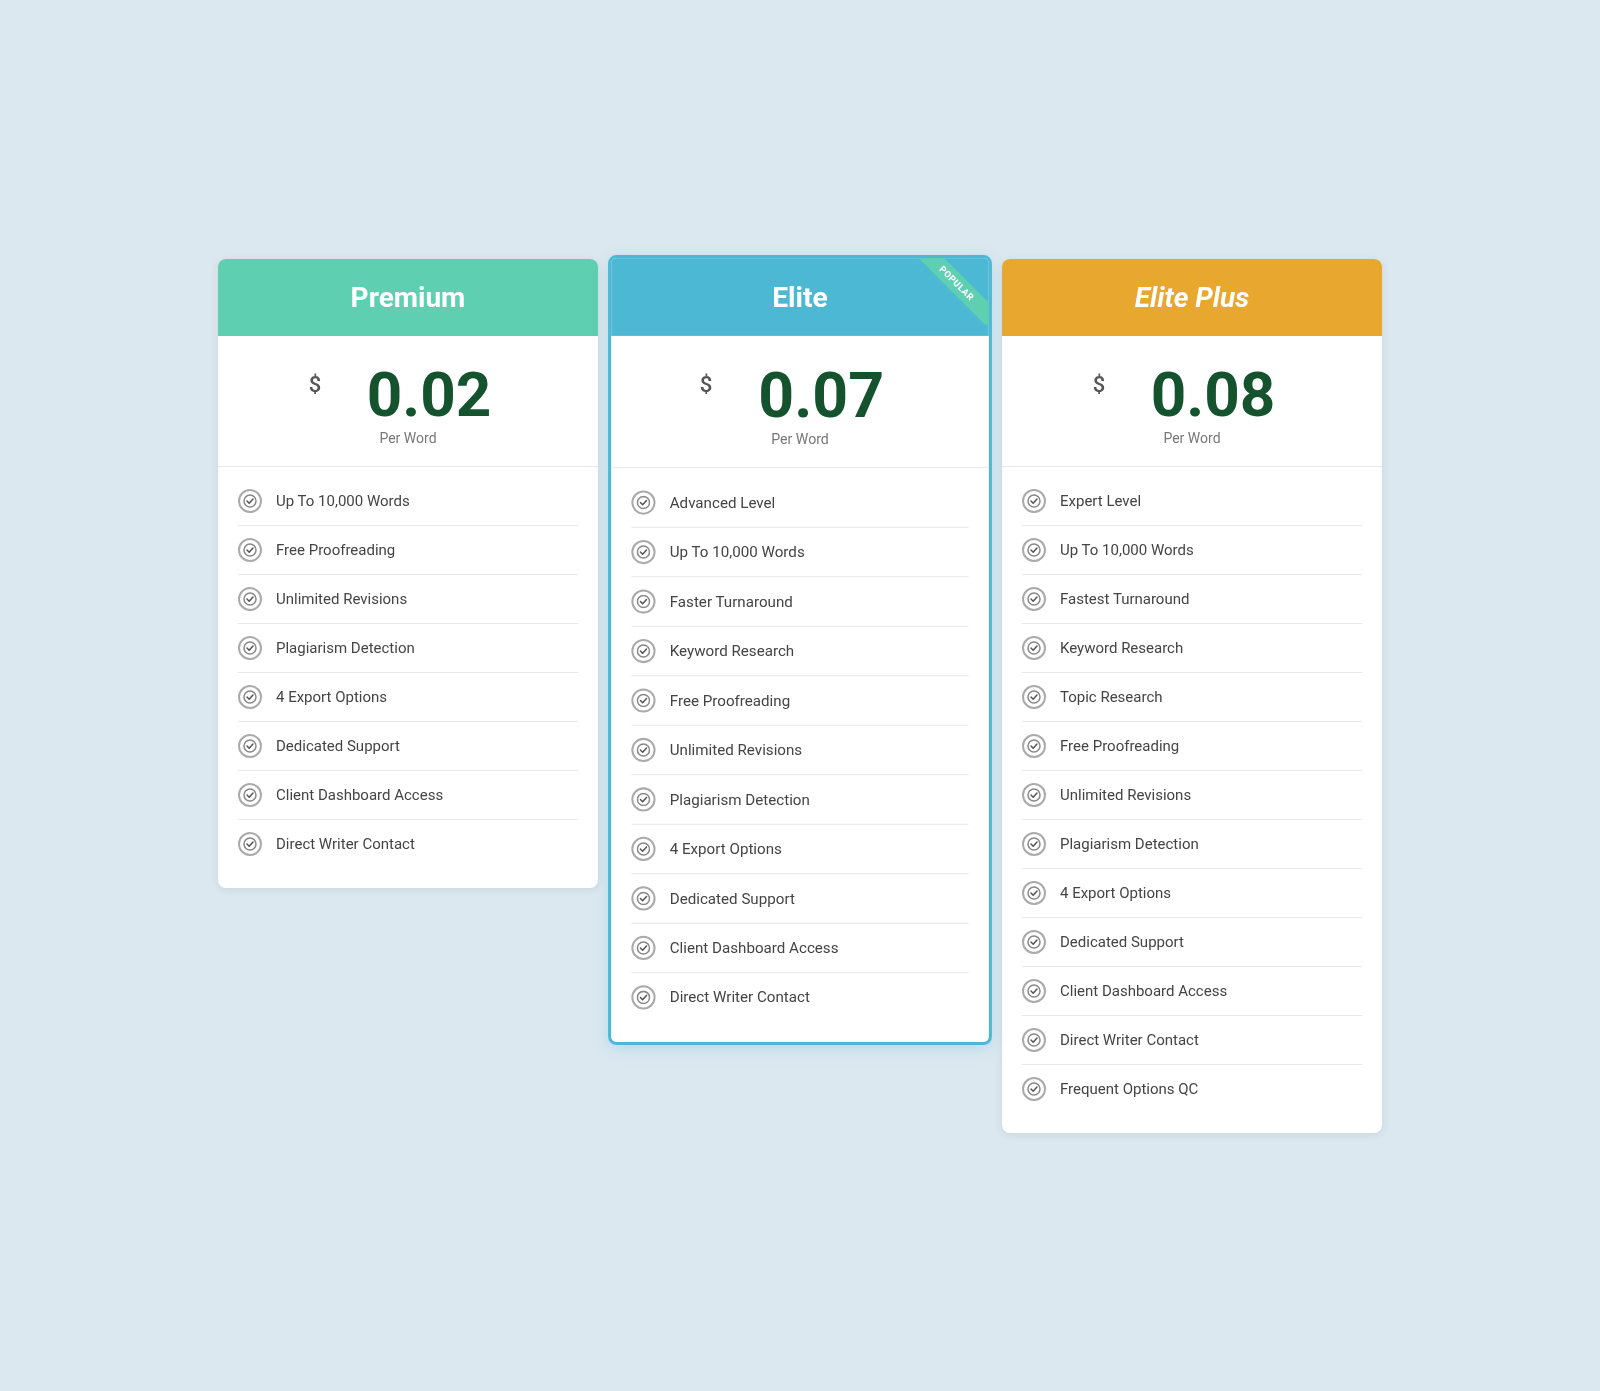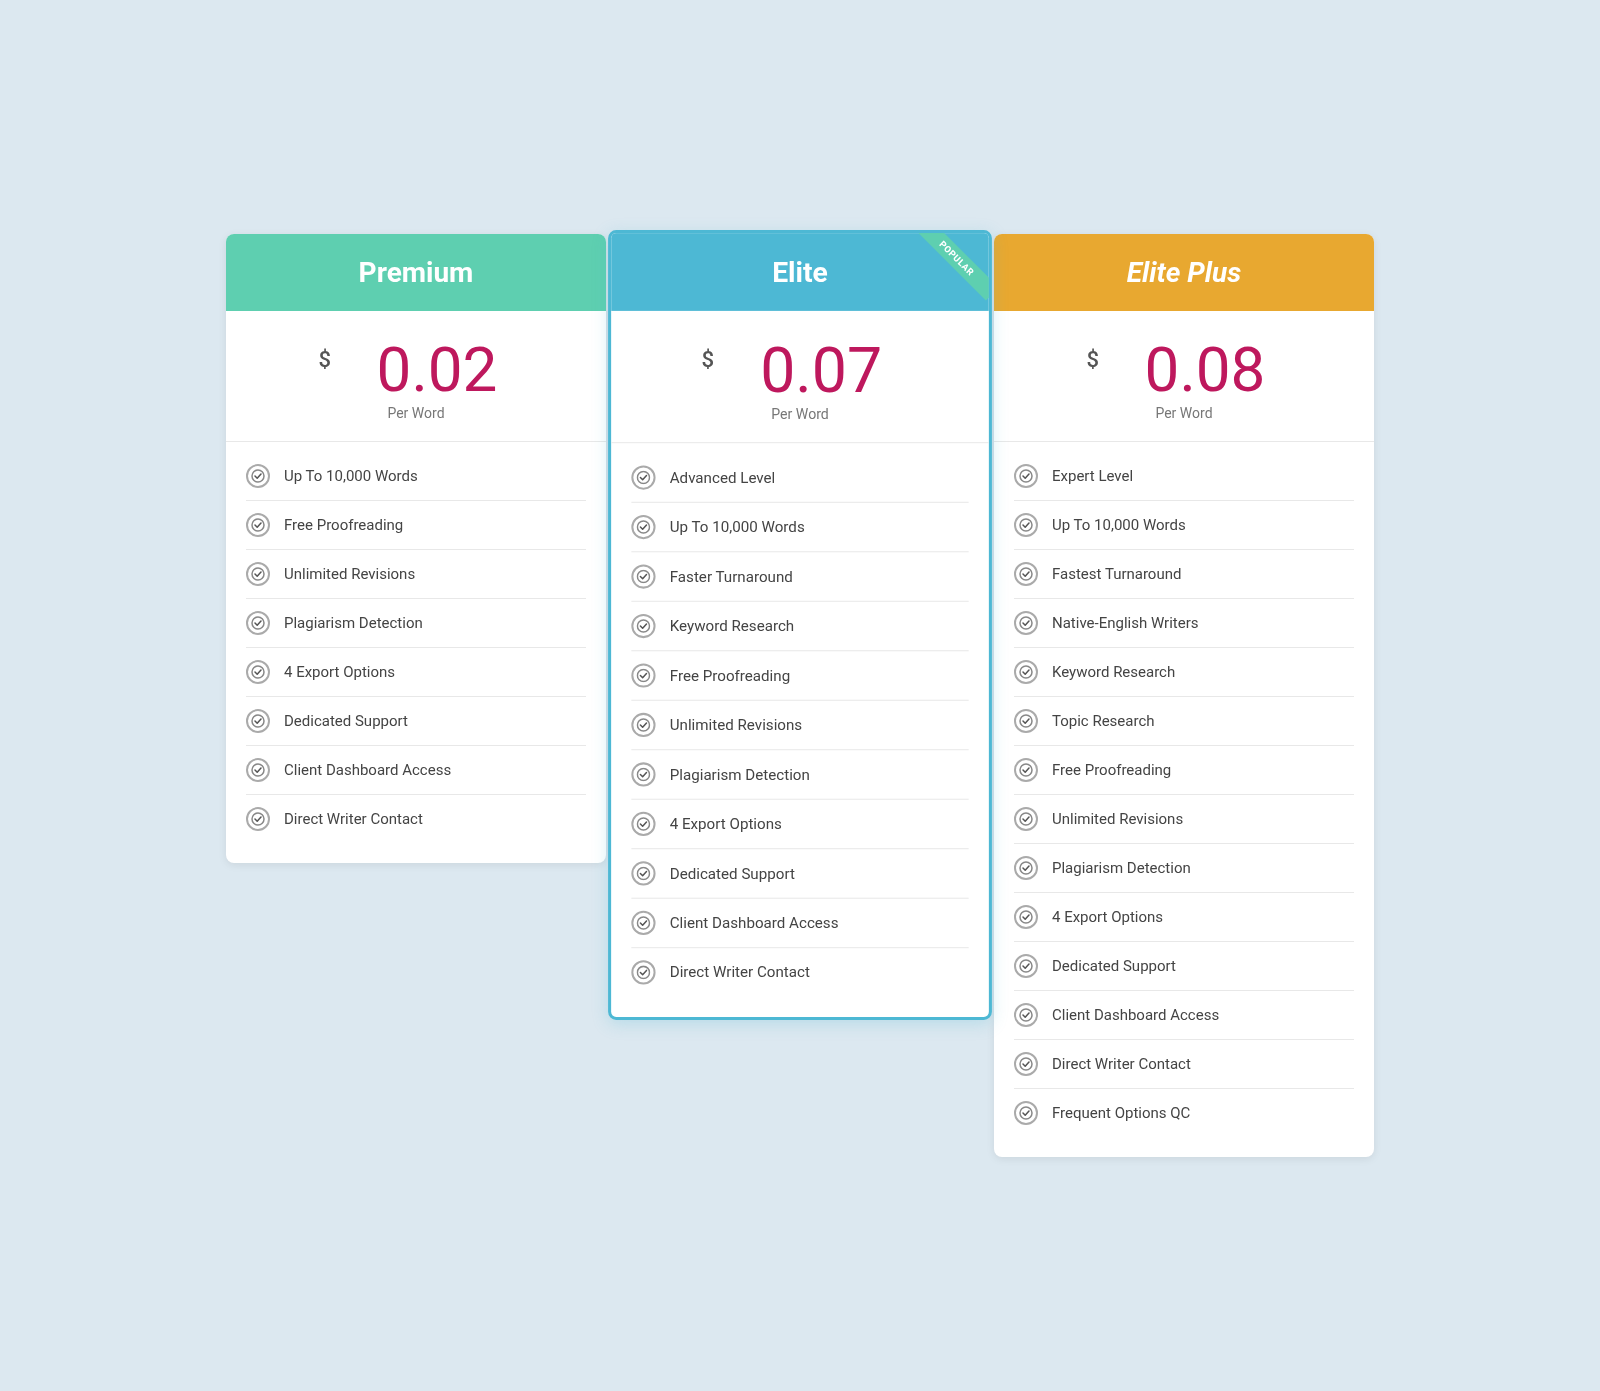--- a/index.html
+++ b/index.html
@@ -9,21 +9,21 @@
       font-family: -apple-system, BlinkMacSystemFont, 'Segoe UI', Roboto, Arial, sans-serif;
       display: flex;
       justify-content: center;
       align-items: center;
       min-height: 100vh;
       padding: 40px 20px;
     }
 
     .pricing-container {
       display: flex;
-      gap: 8px;
+      gap: 16px;
       align-items: flex-start;
       max-width: 1200px;
       width: 100%;
       justify-content: center;
     }
 
     .plan-card {
       background: #fff;
       border-radius: 8px;
       overflow: hidden;
@@ -96,22 +96,22 @@
     }
 
     .price-section {
       padding: 28px 20px 20px;
       text-align: center;
       border-bottom: 1px solid #e8e8e8;
     }
 
     .price-amount {
       font-size: 62px;
-      font-weight: 400;
-      color: #be185d;
+      font-weight: 700;
+      color: #14532d;
       line-height: 1;
       position: relative;
       display: inline-block;
       margin-left: 24px;
     }
 
     .price-dollar {
       font-size: 22px;
       font-weight: 500;
       color: #555;
@@ -432,29 +432,20 @@
       <li class="feature-item">
         <span class="check-icon">
           <svg viewBox="0 0 14 14" fill="none" xmlns="http://www.w3.org/2000/svg">
             <circle cx="7" cy="7" r="6" stroke="#888" stroke-width="1.5"></circle>
             <path d="M4 7l2.2 2.2L10 5" stroke="#555" stroke-width="1.5" stroke-linecap="round" stroke-linejoin="round"></path>
           </svg>
         </span>
         <span>Fastest Turnaround</span>
       </li>
 
-      <li class="feature-item">
-        <span class="check-icon">
-          <svg viewBox="0 0 14 14" fill="none" xmlns="http://www.w3.org/2000/svg">
-            <circle cx="7" cy="7" r="6" stroke="#888" stroke-width="1.5"></circle>
-            <path d="M4 7l2.2 2.2L10 5" stroke="#555" stroke-width="1.5" stroke-linecap="round" stroke-linejoin="round"></path>
-          </svg>
-        </span>
-        <span>Native-English Writers</span>
-      </li>
 
       <li class="feature-item">
         <span class="check-icon">
           <svg viewBox="0 0 14 14" fill="none" xmlns="http://www.w3.org/2000/svg">
             <circle cx="7" cy="7" r="6" stroke="#888" stroke-width="1.5"></circle>
             <path d="M4 7l2.2 2.2L10 5" stroke="#555" stroke-width="1.5" stroke-linecap="round" stroke-linejoin="round"></path>
           </svg>
         </span>
         <span>Keyword Research</span>
       </li>

